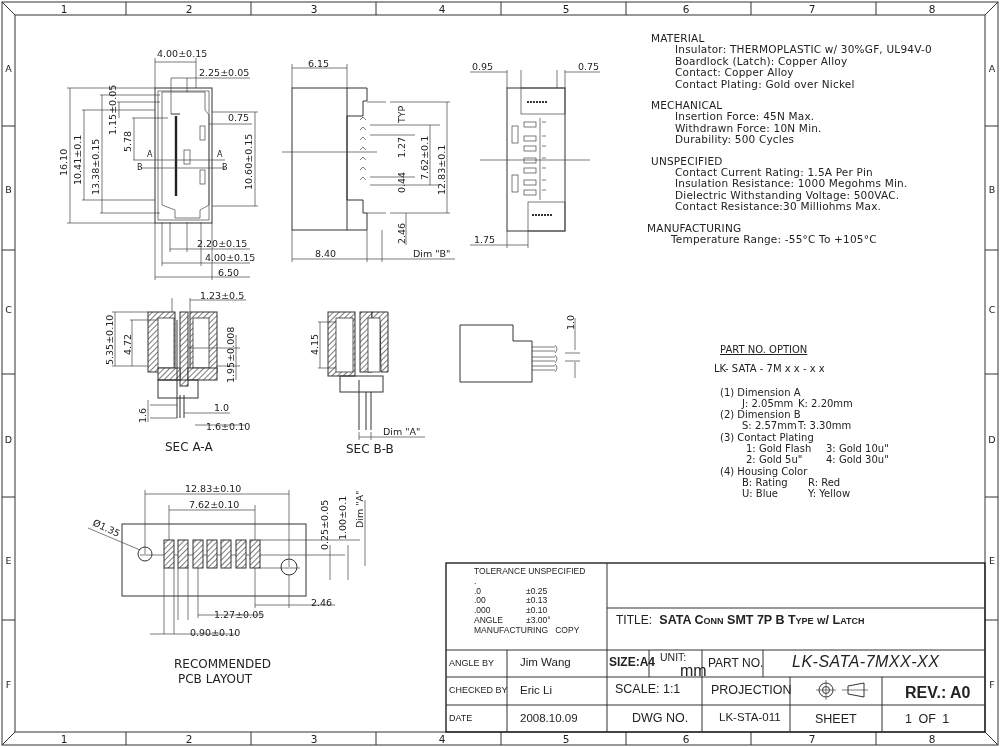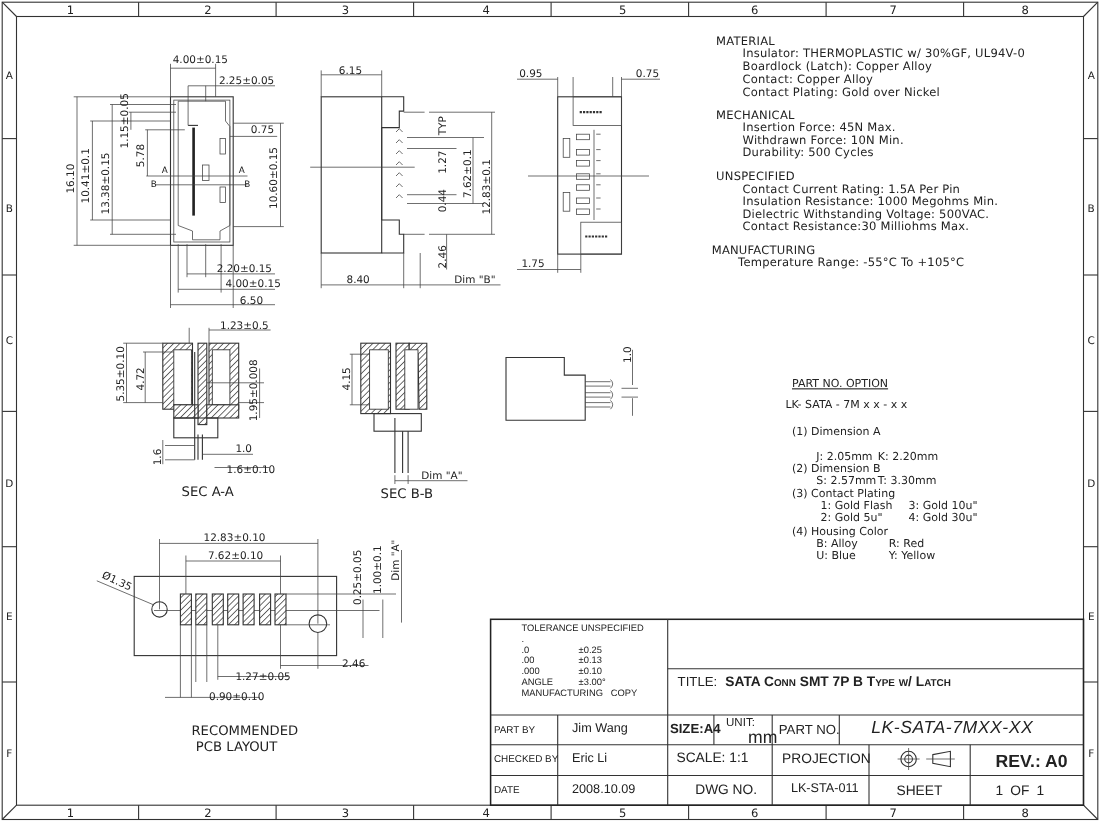--- a/index.html
+++ b/index.html
@@ -425,47 +425,47 @@
   <div class="h" style="margin-left:-4px">MANUFACTURING</div>
   <div class="i" style="padding-left:20px">Temperature Range: -55°C To +105°C</div>
 </div>
 
 <div class="opt" style="left:720px;top:344px;width:260px;">
   <div style="text-decoration:underline;">PART NO. OPTION</div>
   <div style="height:8px"></div>
   <div style="margin-left:-6px;">LK- SATA - 7M x x - x x</div>
   <div style="height:12px"></div>
   <div>(1) Dimension A</div>
-  <div style="padding-left:22px;margin-top:12px;"><span style="display:inline-block;width:56px">J: 2.05mm</span><span>K: 2.20mm</span></div>
+  <div style="padding-left:22px;"><span style="display:inline-block;width:56px">J: 2.05mm</span><span>K: 2.20mm</span></div>
   <div>(2) Dimension B</div>
   <div style="padding-left:22px;"><span style="display:inline-block;width:56px">S: 2.57mm</span><span>T: 3.30mm</span></div>
   <div>(3) Contact Plating</div>
   <div style="padding-left:26px;"><span style="display:inline-block;width:80px">1: Gold Flash</span><span>3: Gold 10u"</span></div>
   <div style="padding-left:26px;"><span style="display:inline-block;width:80px">2: Gold 5u"</span><span>4: Gold 30u"</span></div>
   <div>(4) Housing Color</div>
-  <div style="padding-left:22px;"><span style="display:inline-block;width:66px">B: Alloy</span><span>R: Red</span></div>
+  <div style="padding-left:22px;"><span style="display:inline-block;width:66px">B: Rating</span><span>R: Red</span></div>
   <div style="padding-left:22px;"><span style="display:inline-block;width:66px">U: Blue</span><span>Y: Yellow</span></div>
 </div>
 
 <div class="tb" style="left:474px;top:567px;font-size:8.5px;line-height:9.8px;width:130px;">
   <div>TOLERANCE UNSPECIFIED</div>
   <div>.</div>
   <div><span style="display:inline-block;width:52px">.0</span><span>±0.25</span></div>
   <div><span style="display:inline-block;width:52px">.00</span><span>±0.13</span></div>
   <div><span style="display:inline-block;width:52px">.000</span><span>±0.10</span></div>
   <div><span style="display:inline-block;width:52px">ANGLE</span><span>±3.00°</span></div>
   <div style="white-space:pre">MANUFACTURING   COPY</div>
 </div>
 
 <div class="tb" style="left:616px;top:613px;font-size:12px;">
   <span>TITLE:</span>
   <span style="font-weight:bold;font-variant:small-caps;font-size:12.5px;margin-left:4px;">SATA Conn SMT 7P B Type w/ Latch</span>
 </div>
 
-<div class="tb" style="left:449px;top:658px;font-size:9px;">PART BY</div>
+<div class="tb" style="left:449px;top:658px;font-size:9px;">ANGLE BY</div>
 <div class="tb" style="left:520px;top:656px;font-size:11.5px;">Jim Wang</div>
 <div class="tb" style="left:449px;top:685px;font-size:9px;">CHECKED BY</div>
 <div class="tb" style="left:520px;top:684px;font-size:11.5px;">Eric Li</div>
 <div class="tb" style="left:449px;top:713px;font-size:9px;">DATE</div>
 <div class="tb" style="left:520px;top:712px;font-size:11.5px;">2008.10.09</div>
 
 <div class="tb" style="left:609px;top:655px;font-size:12px;font-weight:bold;">SIZE:A4</div>
 <div class="tb" style="left:660px;top:651px;font-size:10.5px;">UNIT:</div>
 <div class="tb" style="left:680px;top:662px;font-size:16px;">mm</div>
 <div class="tb" style="left:708px;top:656px;font-size:12px;">PART NO.</div>

